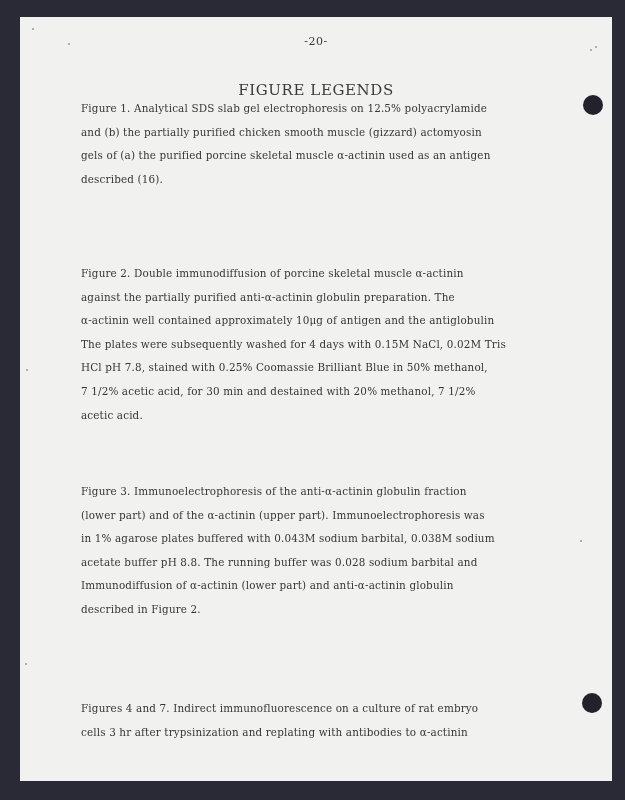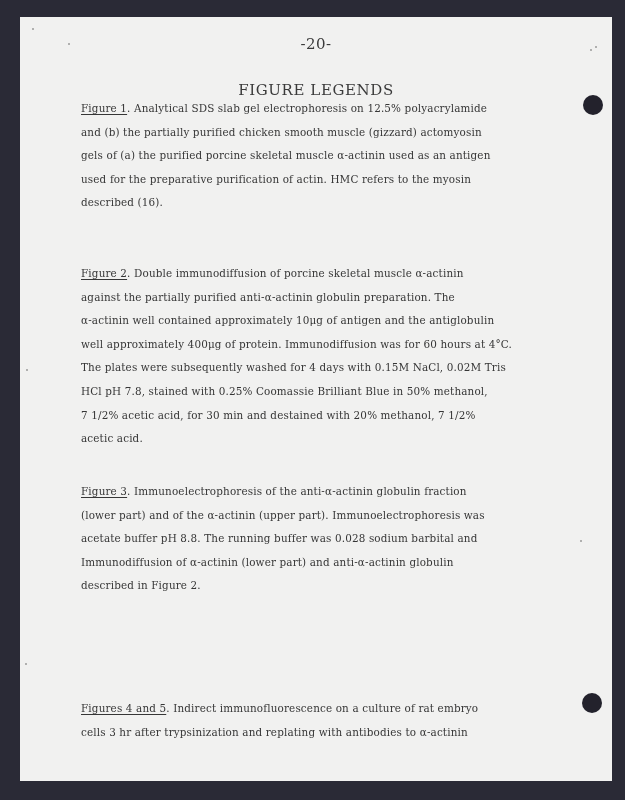--- a/index.html
+++ b/index.html
@@ -11,76 +11,75 @@
   }
   .page {
     position: absolute;
     left: 20px; top: 17px;
     width: 592px; height: 764px;
     background: #f1f1f0;
   }
   .page-number {
     position: absolute; left: 0; right: 0; top: 18px;
     text-align: center;
-    font-size: 15px; color: #3a3a3a; letter-spacing: 0.5px;
+    font-size: 11px; color: #3a3a3a; letter-spacing: 0.5px;
   }
   .heading {
     position: absolute; left: 0; right: 0; top: 64px;
     text-align: center;
     font-size: 15px; color: #3a3a3a; letter-spacing: 0.6px;
   }
   .legend {
     position: absolute; left: 61px; width: 470px;
     font-size: 10.4px; color: #363636;
     line-height: 23.6px; letter-spacing: 0.15px;
   }
   .legend .line { display: block; white-space: nowrap; }
-  .legend .label { text-decoration: underline; text-underline-offset: 2px; }
+  .legend .label { text-underline-offset: 2px; }
   .hole {
     position: absolute; width: 20px; height: 20px; border-radius: 50%;
     background: #23222c;
   }
   .speck { position: absolute; width: 2px; height: 2px; background: #9a9a9a; border-radius: 50%; }
 </style>
 </head>
 <body>
 
 <div class="page">
   <div class="page-number">-20-</div>
   <div class="heading">FIGURE LEGENDS</div>
 
   <div class="legend" style="top:80px">
     <span class="line"><span class="label">Figure 1</span><span>.  Analytical SDS slab gel electrophoresis on 12.5% polyacrylamide</span></span>
     <span class="line">and (b) the partially purified chicken smooth muscle (gizzard) actomyosin</span>
     <span class="line">gels of (a) the purified porcine skeletal muscle α-actinin used as an antigen</span>
-    <span class="line">used for the preparative purification of actin.  HMC refers to the myosin</span>
     <span class="line">described (16).</span>
   </div>
 
   <div class="legend" style="top:245px">
     <span class="line"><span class="label">Figure 2</span><span>.  Double immunodiffusion of porcine skeletal muscle α-actinin</span></span>
     <span class="line">against the partially purified anti-α-actinin globulin preparation.  The</span>
     <span class="line">α-actinin well contained approximately 10μg of antigen and the antiglobulin</span>
-    <span class="line">well approximately 400μg of protein.  Immunodiffusion was for 60 hours at 4°C.</span>
     <span class="line">The plates were subsequently washed for 4 days with 0.15M NaCl, 0.02M Tris</span>
     <span class="line">HCl pH 7.8, stained with 0.25% Coomassie Brilliant Blue in 50% methanol,</span>
     <span class="line">7 1/2% acetic acid, for 30 min and destained with 20% methanol, 7 1/2%</span>
     <span class="line">acetic acid.</span>
   </div>
 
   <div class="legend" style="top:463px">
     <span class="line"><span class="label">Figure 3</span><span>.  Immunoelectrophoresis of the anti-α-actinin globulin fraction</span></span>
     <span class="line">(lower part) and of the α-actinin (upper part).  Immunoelectrophoresis was</span>
+    <span class="line">in 1% agarose plates buffered with 0.043M sodium barbital, 0.038M sodium</span>
     <span class="line">acetate buffer pH 8.8.  The running buffer was 0.028 sodium barbital and</span>
     <span class="line">Immunodiffusion of α-actinin (lower part) and anti-α-actinin globulin</span>
     <span class="line">described in Figure 2.</span>
   </div>
 
   <div class="legend" style="top:680px">
-    <span class="line"><span class="label">Figures 4 and 5</span><span>.  Indirect immunofluorescence on a culture of rat embryo</span></span>
+    <span class="line"><span class="label">Figures 4 and 7</span><span>.  Indirect immunofluorescence on a culture of rat embryo</span></span>
     <span class="line">cells 3 hr after trypsinization and replating with antibodies to α-actinin</span>
   </div>
 
   <div class="hole" style="left:563px; top:78px"></div>
   <div class="hole" style="left:562px; top:676px"></div>
 
   <div class="speck" style="left:12px; top:11px"></div>
   <div class="speck" style="left:48px; top:26px"></div>
   <div class="speck" style="left:575px; top:29px"></div>
   <div class="speck" style="left:570px; top:32px"></div>

